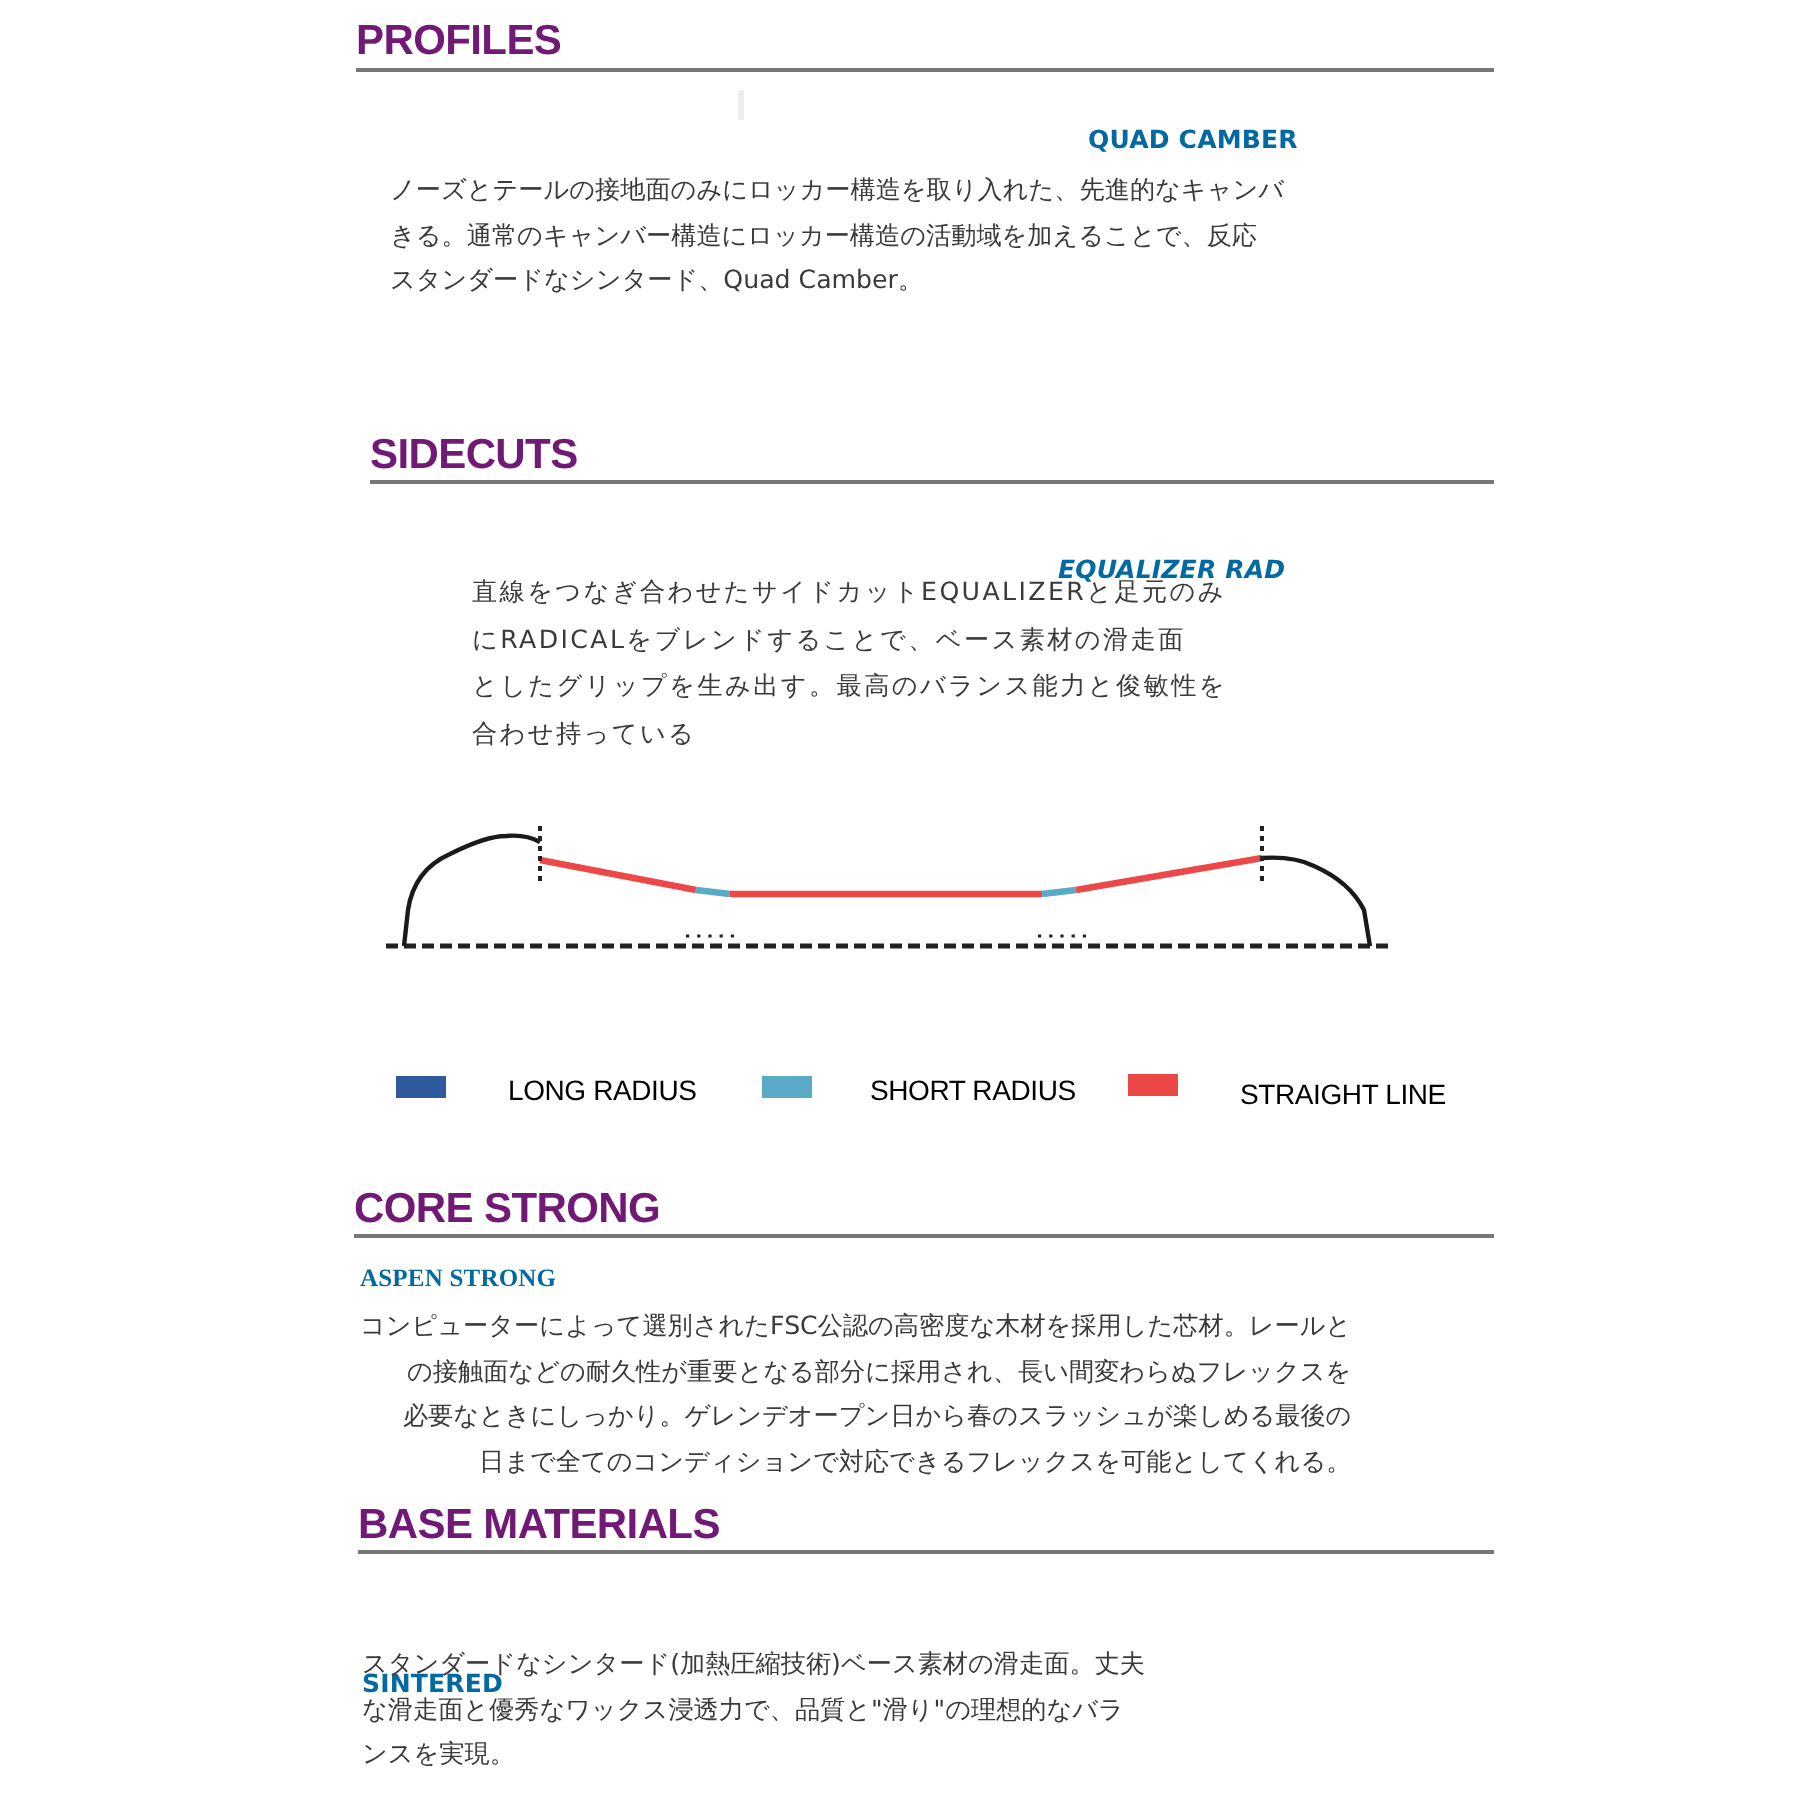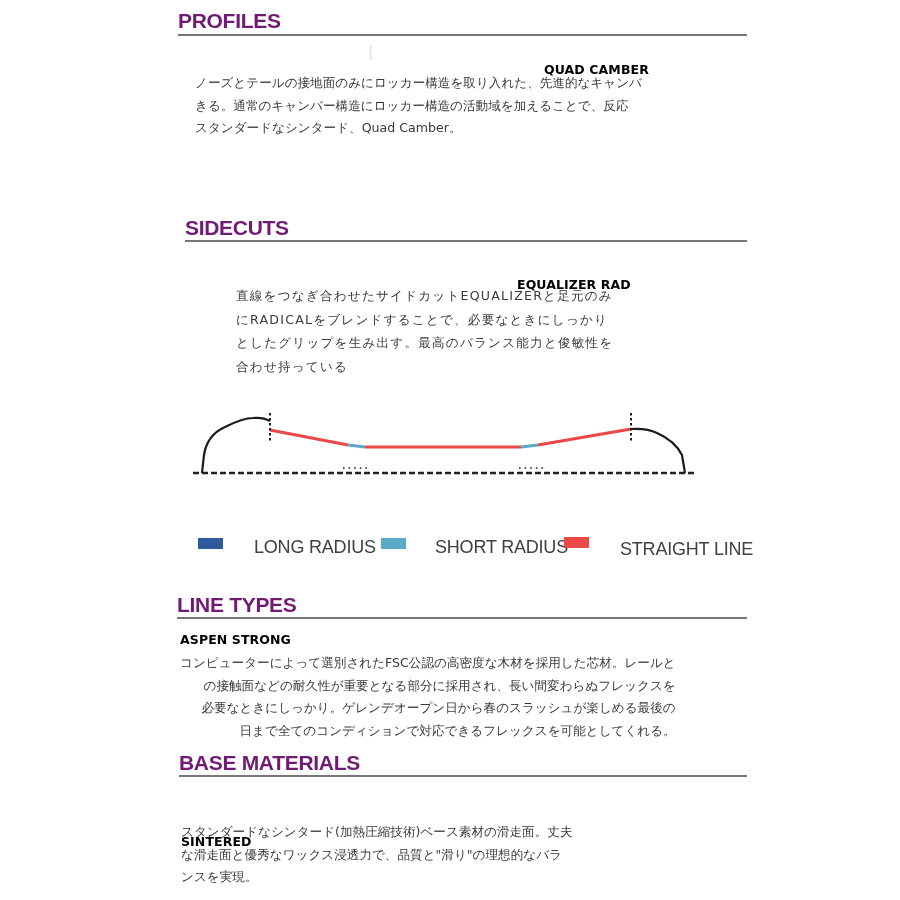--- a/index.html
+++ b/index.html
@@ -30,21 +30,21 @@
     .rule {
       position: absolute;
       height: 2px;
       background: #777777;
     }
     .sub-title {
       position: absolute;
       font-family: "DejaVu Sans", sans-serif;
       font-weight: bold;
       font-size: 12.5px;
-      color: #000000;
+      color: #0369a1;
       white-space: nowrap;
       letter-spacing: 0.1px;
     }
     .body-text {
       position: absolute;
       font-family: "DejaVu Sans", sans-serif;
       font-size: 12.6px;
       color: #3a3a3a;
       white-space: nowrap;
     }
@@ -60,54 +60,54 @@
     }
 
     .legend-swatch {
       position: absolute;
       width: 25px;
       height: 11px;
     }
     .legend-label {
       position: absolute;
       font-family: "Liberation Sans", sans-serif;
-      font-size: 18px;
-      color: #404040;
+      font-size: 14px;
+      color: #000000;
       white-space: nowrap;
       letter-spacing: -0.2px;
     }
 
     .faint-mark {
       position: absolute;
       background: #eeeeee;
     }
   </style>
 </head>
 <body>
 
 <div class="section-title" style="left:178px; top:9px;">PROFILES</div>
 <div class="rule" style="left:178px; top:34px; width:569px;"></div>
 <div class="faint-mark" style="left:369px; top:45px; width:3px; height:15px;"></div>
 
 <div class="sub-title" style="left:544px; top:62px;">QUAD CAMBER</div>
 
-<div class="body-text" style="left:195px; top:72px;">
+<div class="body-text" style="left:195px; top:84px;">
   <span class="line">ノーズとテールの接地面のみにロッカー構造を取り入れた、先進的なキャンバ</span>
   <span class="line">きる。通常のキャンバー構造にロッカー構造の活動域を加えることで、反応</span>
   <span class="line">スタンダードなシンタード、Quad Camber。</span>
 </div>
 
 <div class="section-title" style="left:185px; top:216px;">SIDECUTS</div>
 <div class="rule" style="left:185px; top:240px; width:562px;"></div>
 
-<div class="sub-title" style="left:517px; top:277px;">EQUALIZER RAD</div>
+<div class="sub-title" style="left:529px; top:277px;font-style:italic;">EQUALIZER RAD</div>
 
 <div class="body-text sidecut-text" style="left:236px; top:284px;">
   <span class="line">直線をつなぎ合わせたサイドカットEQUALIZERと足元のみ</span>
-  <span class="line">にRADICALをブレンドすることで、必要なときにしっかり</span>
+  <span class="line">にRADICALをブレンドすることで、ベース素材の滑走面</span>
   <span class="line">としたグリップを生み出す。最高のバランス能力と俊敏性を</span>
   <span class="line">合わせ持っている</span>
 </div>
 
 <svg class="abs" style="left:185px; top:405px;" width="530" height="85" viewBox="0 0 530 85">
 
   <line x1="8" y1="68" x2="512" y2="68" stroke="#222" stroke-width="2.4" stroke-dasharray="6,3"></line>
 
   <line x1="158" y1="63" x2="186" y2="63" stroke="#222" stroke-width="1.6" stroke-dasharray="1.6,4"></line>
   <line x1="334" y1="63" x2="362" y2="63" stroke="#222" stroke-width="1.6" stroke-dasharray="1.6,4"></line>
@@ -130,24 +130,24 @@
   <div class="legend-swatch" style="left:198px; top:538px; background:#2f5a9e;"></div>
   <div class="legend-label" style="left:254px; top:537px;">LONG RADIUS</div>
 
   <div class="legend-swatch" style="left:381px; top:538px; background:#5aa9c7;"></div>
   <div class="legend-label" style="left:435px; top:537px;">SHORT RADIUS</div>
 
   <div class="legend-swatch" style="left:564px; top:537px; background:#ec4848;"></div>
   <div class="legend-label" style="left:620px; top:539px;">STRAIGHT LINE</div>
 </div>
 
-<div class="section-title" style="left:177px; top:593px;">LINE TYPES</div>
+<div class="section-title" style="left:177px; top:593px;">CORE STRONG</div>
 <div class="rule" style="left:177px; top:617px; width:570px;"></div>
 
-<div class="sub-title" style="left:180px; top:632px;">ASPEN STRONG</div>
+<div class="sub-title" style="left:180px; top:632px;font-family:Liberation Serif, serif;">ASPEN STRONG</div>
 
 <div class="body-text" style="left:180px; top:652px;text-align:right;">
   <span class="line">コンピューターによって選別されたFSC公認の高密度な木材を採用した芯材。レールと</span>
   <span class="line">の接触面などの耐久性が重要となる部分に採用され、長い間変わらぬフレックスを</span>
   <span class="line">必要なときにしっかり。ゲレンデオープン日から春のスラッシュが楽しめる最後の</span>
   <span class="line">日まで全てのコンディションで対応できるフレックスを可能としてくれる。</span>
 </div>
 
 <div class="section-title" style="left:179px; top:751px;">BASE MATERIALS</div>
 <div class="rule" style="left:179px; top:775px; width:568px;"></div>

